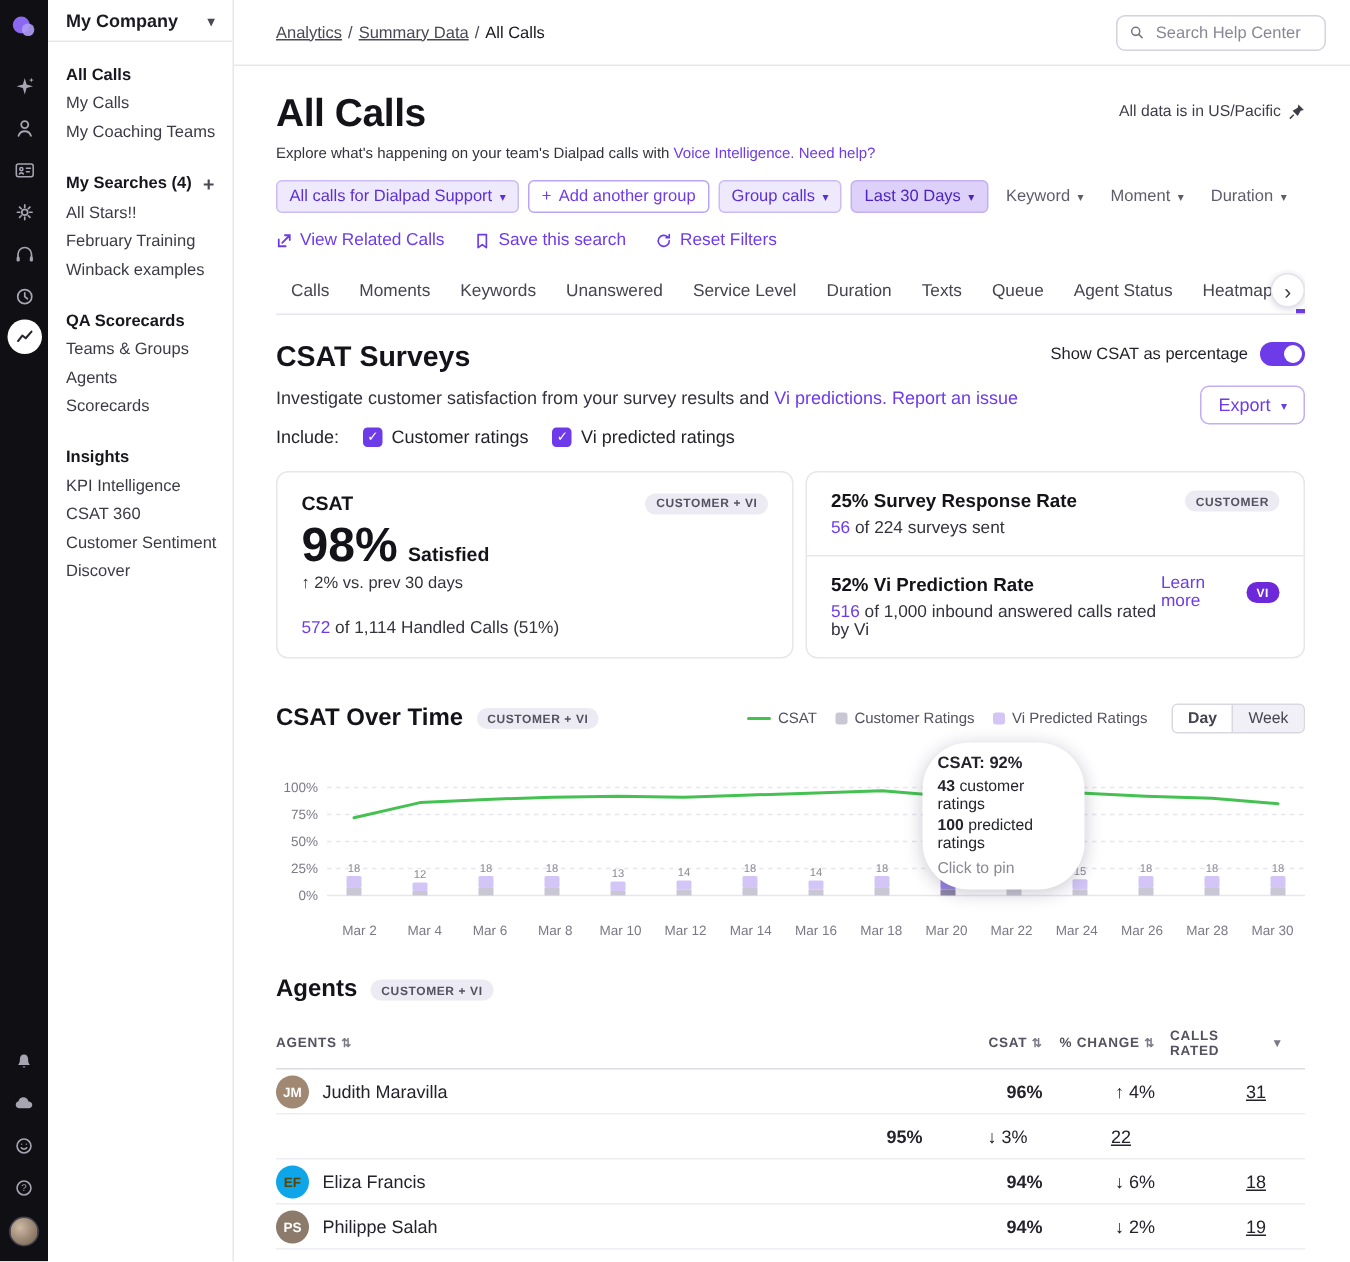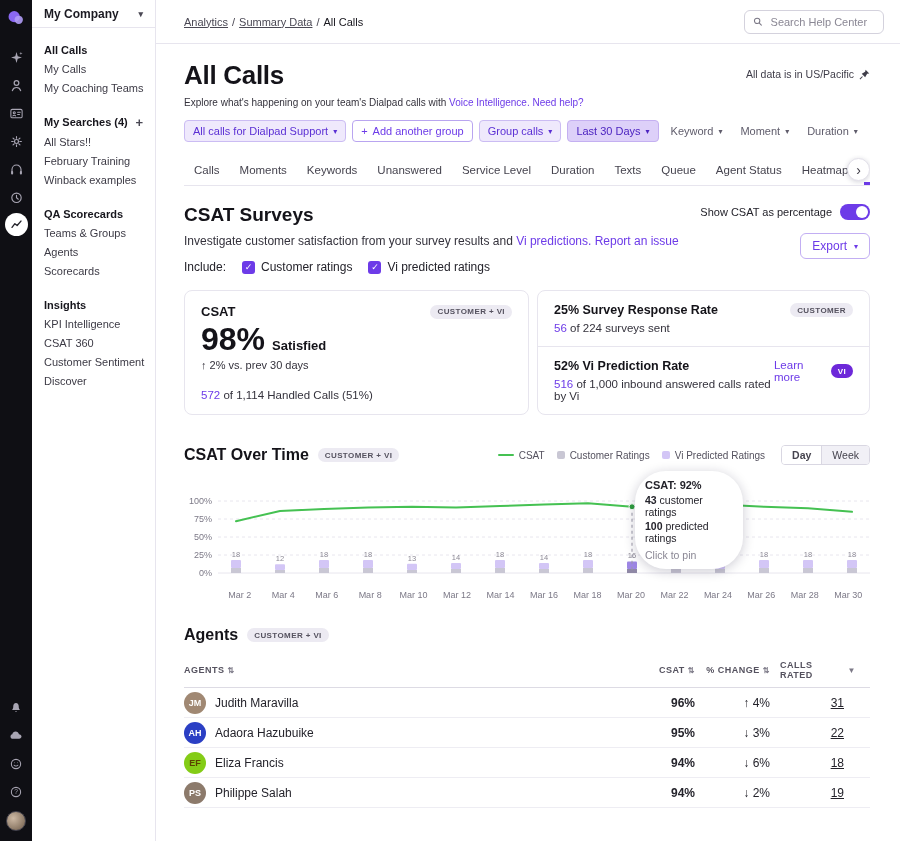--- a/index.html
+++ b/index.html
@@ -311,20 +311,41 @@
       <div class="chip plain" data-interactable="true">
         <span data-interactable="false">Moment</span>
         <span class="caret" data-interactable="false">▾</span>
       </div>
       <div class="chip plain" data-interactable="true">
         <span data-interactable="false">Duration</span>
         <span class="caret" data-interactable="false">▾</span>
       </div>
     </div>
 
+    <div class="action-links" data-interactable="false">
+      <a class="alink" data-interactable="true">
+        <svg viewBox="0 0 12 12" width="11" height="11" fill="none" stroke="currentColor" stroke-width="1.3" stroke-linecap="round">
+            <path d="M4.5 7.5L10 2M6.5 2H10v3.5"></path>
+            <path d="M2 5v5h5"></path>
+          </svg>
+        <span data-interactable="false">View Related Calls</span>
+      </a>
+      <a class="alink" data-interactable="true">
+        <svg viewBox="0 0 12 12" width="11" height="11" fill="none" stroke="currentColor" stroke-width="1.2" stroke-linejoin="round">
+            <path d="M3 1.5h6V11L6 8.8 3 11z"></path>
+          </svg>
+        <span data-interactable="false">Save this search</span>
+      </a>
+      <a class="alink" data-interactable="true">
+        <svg viewBox="0 0 12 12" width="11" height="11" fill="none" stroke="currentColor" stroke-width="1.2" stroke-linecap="round">
+            <path d="M10 6a4 4 0 1 1-1.2-2.8M10 1.5v2.3H7.7"></path>
+          </svg>
+        <span data-interactable="false">Reset Filters</span>
+      </a>
+    </div>
 
     <div class="tabs" data-interactable="false">
       <div class="tab" data-interactable="true">Calls</div>
       <div class="tab" data-interactable="true">Moments</div>
       <div class="tab" data-interactable="true">Keywords</div>
       <div class="tab" data-interactable="true">Unanswered</div>
       <div class="tab" data-interactable="true">Service Level</div>
       <div class="tab" data-interactable="true">Duration</div>
       <div class="tab" data-interactable="true">Texts</div>
       <div class="tab" data-interactable="true">Queue</div>
@@ -503,21 +524,21 @@
           <span data-interactable="false">Mar 14</span>
           <span data-interactable="false">Mar 16</span>
           <span data-interactable="false">Mar 18</span>
           <span data-interactable="false">Mar 20</span>
           <span data-interactable="false">Mar 22</span>
           <span data-interactable="false">Mar 24</span>
           <span data-interactable="false">Mar 26</span>
           <span data-interactable="false">Mar 28</span>
           <span data-interactable="false">Mar 30</span>
         </div>
-      <div class="chart-tooltip" id="chart-tooltip" data-interactable="false" style="left: 451px; top: -16px; border-radius: 31px;">
+      <div class="chart-tooltip" id="chart-tooltip" data-interactable="false" style="left: 431px; top: -16px; border-radius: 31px;">
         <div class="tt-title" data-interactable="false">CSAT: 92%</div>
         <div class="tt-line" data-interactable="false"><b data-interactable="false">43</b> <span data-interactable="false">customer ratings</span></div>
         <div class="tt-line" data-interactable="false"><b data-interactable="false">100</b> <span data-interactable="false">predicted ratings</span></div>
         <div class="tt-footer" data-interactable="false">Click to pin</div>
       </div>
     <span class="yl" data-interactable="false" style="top: 81px;">0%</span><span class="yl" data-interactable="false" style="top: 63px;">25%</span><span class="yl" data-interactable="false" style="top: 45px;">50%</span><span class="yl" data-interactable="false" style="top: 27px;">75%</span><span class="yl" data-interactable="false" style="top: 9px;">100%</span></div>
 
     <div class="agents-row">
       <h3 data-interactable="false">Agents</h3>
       <span class="badge" data-interactable="false">CUSTOMER + VI</span>
@@ -546,31 +567,27 @@
       <div class="t-row" data-interactable="true">
         <div class="cell name-cell">
             <span class="agent-avatar" data-interactable="false" style="background: rgb(160, 136, 115); color: rgb(255, 255, 255);">JM</span>
             <span data-interactable="false">Judith Maravilla</span>
           </div>
         <div class="cell num csat" data-interactable="false">96%</div>
         <div class="cell num change" data-interactable="false">↑ 4%</div>
         <div class="cell num calls"><span class="calls-link" data-interactable="true">31</span></div>
       </div>
       <div class="t-row" data-interactable="true">
-        <div class="cell name-cell">
-            <span class="agent-avatar" data-interactable="false" style="background: rgb(43, 63, 196); color: rgb(255, 255, 255);">AH</span>
-            <span data-interactable="false">Adaora Hazubuike</span>
-          </div>
         <div class="cell num csat" data-interactable="false">95%</div>
         <div class="cell num change" data-interactable="false">↓ 3%</div>
         <div class="cell num calls"><span class="calls-link" data-interactable="true">22</span></div>
       </div>
       <div class="t-row" data-interactable="true">
         <div class="cell name-cell">
-            <span class="agent-avatar" data-interactable="false" style="background: #84cc16; color: rgb(91, 67, 0);">EF</span>
+            <span class="agent-avatar" data-interactable="false" style="background: #0ea5e9; color: rgb(91, 67, 0);">EF</span>
             <span data-interactable="false">Eliza Francis</span>
           </div>
         <div class="cell num csat" data-interactable="false">94%</div>
         <div class="cell num change" data-interactable="false">↓ 6%</div>
         <div class="cell num calls"><span class="calls-link" data-interactable="true">18</span></div>
       </div>
       <div class="t-row" data-interactable="true">
         <div class="cell name-cell">
             <span class="agent-avatar" data-interactable="false" style="background: rgb(140, 122, 107); color: rgb(255, 255, 255);">PS</span>
             <span data-interactable="false">Philippe Salah</span>

